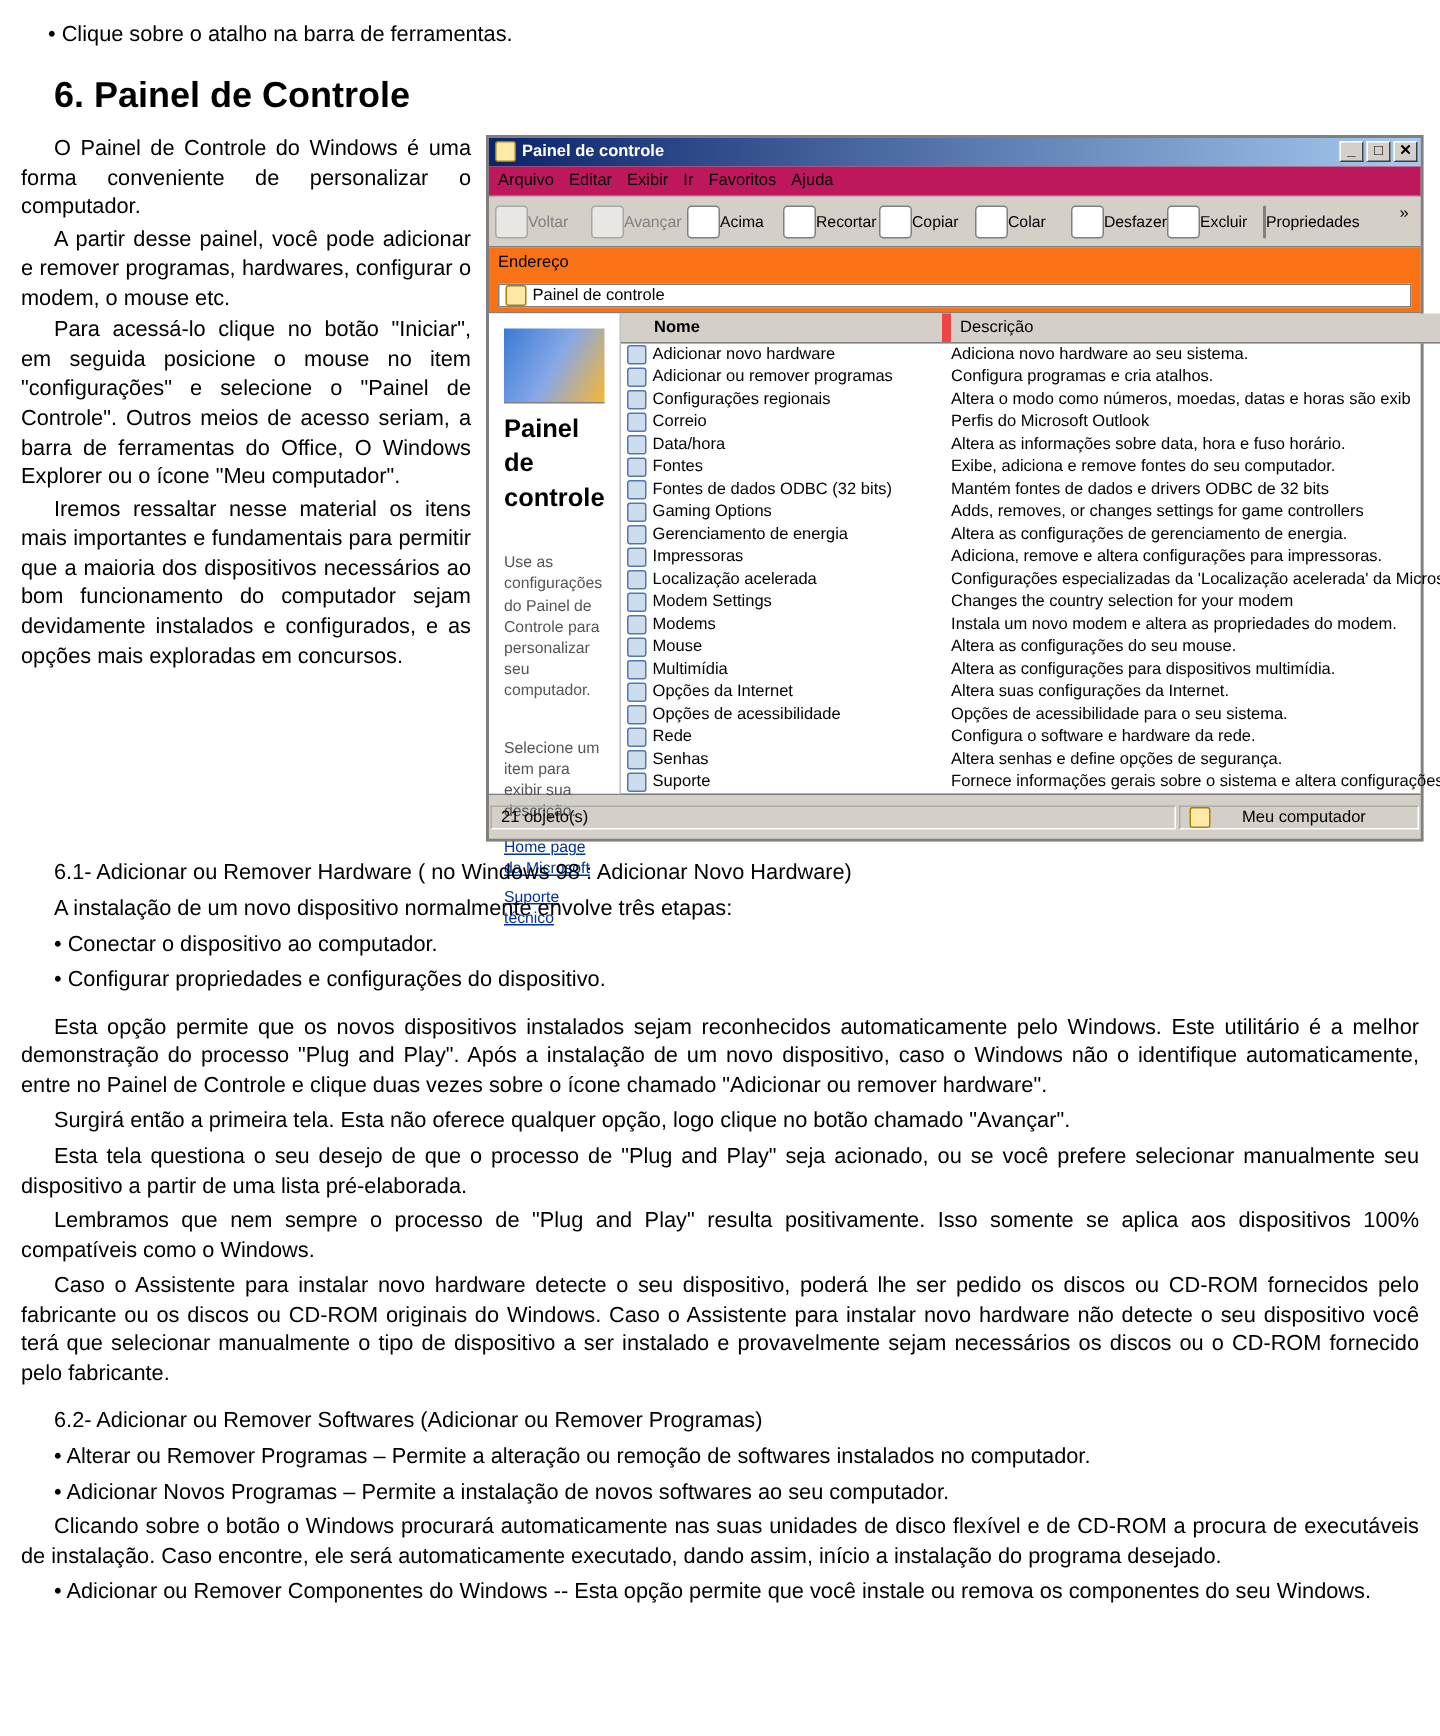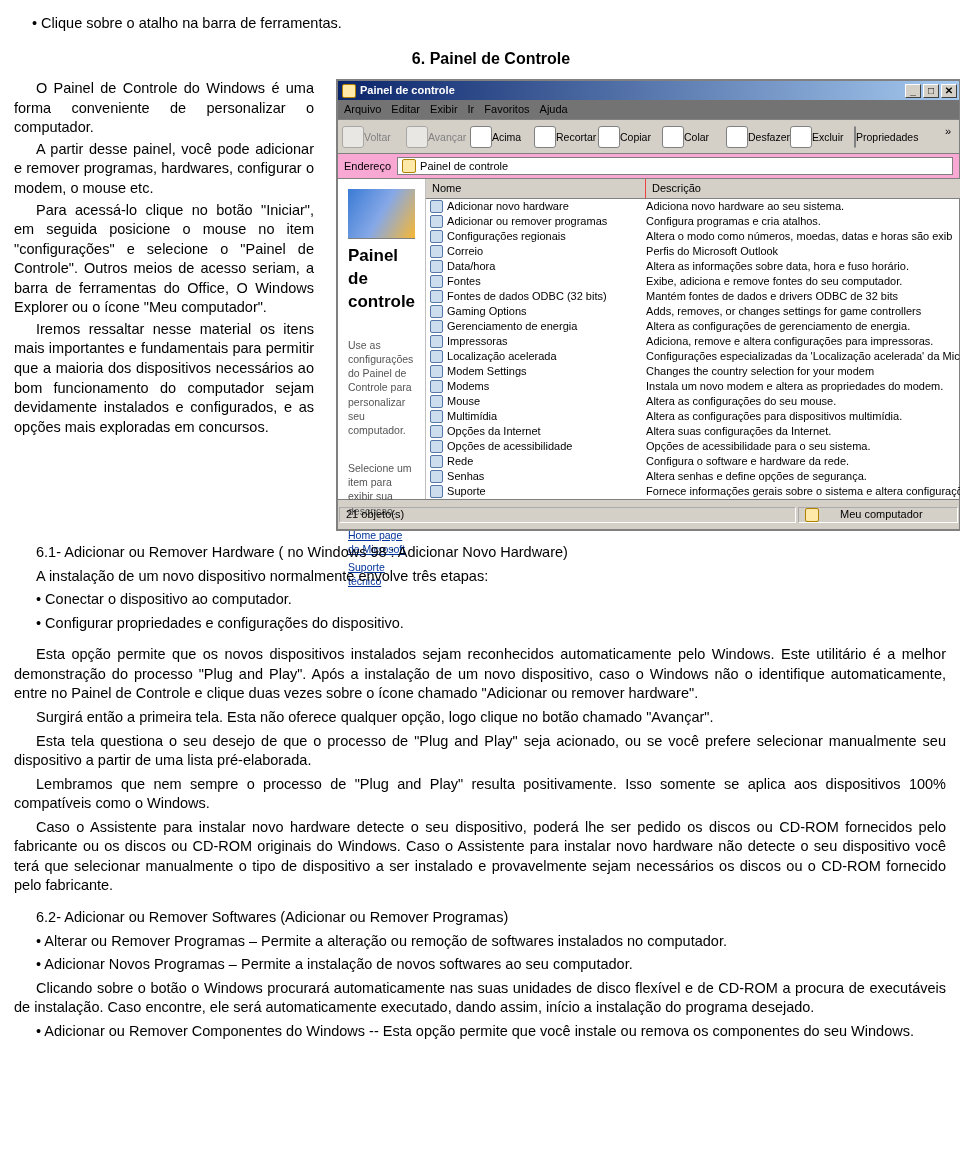--- a/index.html
+++ b/index.html
@@ -6,28 +6,28 @@
   body {
     font-family: Arial, Helvetica, sans-serif;
     font-size: 14.5px;
     line-height: 1.35;
     margin: 0;
     padding: 10px 14px;
     width: 960px;
     color: #000;
     background:#fff;
   }
-  h2.section { font-size: 16px; font-weight: bold; margin: 14px 0 10px 22px; text-align: center; }
+  h2.section { font-size: 24px; font-weight: bold; margin: 14px 0 10px 22px; }
   p { margin: 4px 0; }
   .bullet { margin-left:18px; text-indent:-10px; padding-left:10px; }
   .bullet::before { content:"• "; }
   .indent { margin-left:22px; }
   .justify { text-align: justify; }
   .bold { font-weight:normal; }
-  .top-row { display:flex; gap:22px; align-items:flex-start; }
+  .top-row { display:flex; gap:10px; align-items:flex-start; }
   .left-col { width:300px; flex:0 0 300px; text-align:justify; }
   .left-col p { margin:0 0 2px 0; }
 
   
   .window {
     width:625px; flex:0 0 625px;
     border:2px solid #808080;
     background:#d4d0c8;
     font-family: Tahoma, Arial, sans-serif;
     font-size:11px;
@@ -37,52 +37,52 @@
     color:#fff; height:19px; display:flex; align-items:center;
     padding:0 2px 0 4px; font-weight:bold; font-size:11px;
   }
   .titlebar .spacer{flex:1;}
   .titlebar .winbtn {
     width:16px; height:14px; background:#d4d0c8; border:1px solid #fff;
     border-right-color:#404040; border-bottom-color:#404040;
     margin-left:2px; display:flex; align-items:center; justify-content:center;
     color:#000; font-size:10px; line-height:1;
   }
-  .menubar { display:flex; gap:10px; padding:2px 6px; background:#737373; border-bottom:1px solid #808080;}
+  .menubar { display:flex; gap:10px; padding:2px 6px; background:#be185d; border-bottom:1px solid #808080;}
   .menubar span { color:#000; }
   .toolbar {
     display:flex; align-items:flex-start; padding:4px 4px 2px 4px;
     border-bottom:1px solid #808080; background:#d4d0c8; position:relative;
   }
   .tbtn { display:flex; flex-direction:row; align-items:center; width:64px;
     font-size:10.5px; color:#000; padding:2px 0;}
   .tbtn.disabled { color:#808080; }
   .tbtn .ticon { width:22px; height:22px; margin-bottom:1px;
     background:#fff; border:1px solid #808080; border-radius:3px; }
   .tbtn.disabled .ticon{ opacity:0.5;}
   .toolbar .chev { width:14px; text-align:center; color:#000; position:absolute; right:4px; top:4px;}
-  .addrbar { display:flex; align-items:center; gap:6px; padding:3px 6px;
-    border-bottom:1px solid #808080; background:#f9a8d4;}
+  .addrbar { display:flex; gap:6px; padding:3px 6px;
+    border-bottom:1px solid #808080; background:#f97316;flex-direction:column;}
   .addrbar .field {
     flex:1; background:#fff; border:1px solid #808080; height:18px;
     display:flex; align-items:center; padding:0 4px; gap:4px;}
   .mini-icon{ width:14px; height:14px; background:#ffe9a8; border:1px solid #b08000; border-radius:2px;}
   .client { display:flex; background:#fff; height:320px; }
   .side {
     width:150px; padding:10px 10px; border-right:1px solid #c0c0c0;
     background:#fff; font-size:11px;
   }
   .side h3 { margin:6px 0 8px 0; font-size:17px; font-weight:bold; color:#000; font-family:Tahoma,Arial,sans-serif;}
   .side .hint { color:#555; margin:24px 0 10px 0; font-size:10.5px; }
   .side a { color:#003399; text-decoration:underline; display:block; margin:4px 0; font-size:10.5px;}
   .gradbar{ width:100%; height:50px;
     background: linear-gradient(120deg,#3a7bd5,#86a8e7,#f7b733); border-bottom:1px solid #808080;}
   .listwrap{ flex:1; display:flex; flex-direction:column; }
   .cols { display:flex; background:#d4d0c8; border-bottom:1px solid #808080; font-size:11px;}
-  .cols .c1 { width:220px; padding:2px 6px; border-right:1px solid #ef4444;}
+  .cols .c1 { width:220px; padding:2px 22px; border-right:6px solid #ef4444;font-weight:bold;}
   .cols .c2 { flex:1; padding:2px 6px; }
   .rows { flex:1; overflow:hidden; }
   .rowi { display:flex; align-items:center; font-size:11px; height:15px;}
   .rowi .nm { width:220px; display:flex; align-items:center; gap:4px; padding-left:4px;text-align:center; }
   .rowi .ds { flex:1; white-space:nowrap; overflow:hidden; text-overflow:clip; }
   .li-icon{ width:13px; height:13px; background:#cde; border:1px solid #5577aa; border-radius:2px; flex:0 0 13px;}
   .statusbar{ display:flex; align-items:center; background:#d4d0c8;
     border-top:1px solid #808080; font-size:11px; height:30px;}
   .statusbar .seg{ border:1px inset #fff; height:16px; display:flex; align-items:center;
     padding:0 6px; margin:0 1px;}

